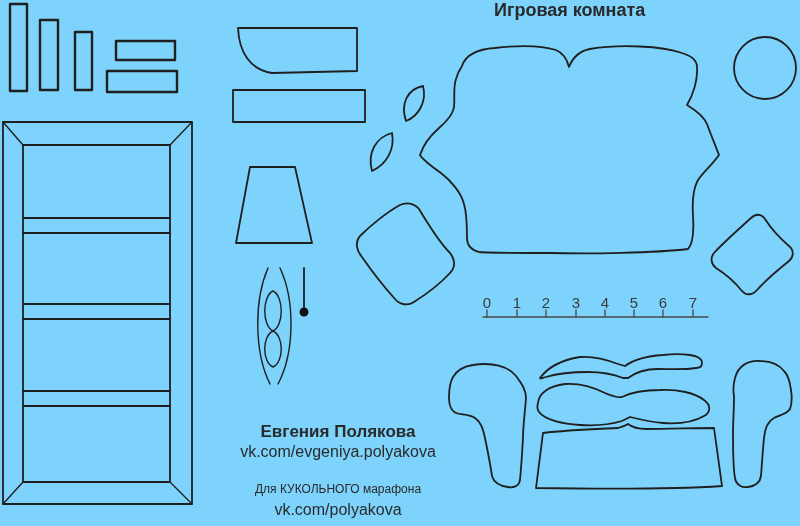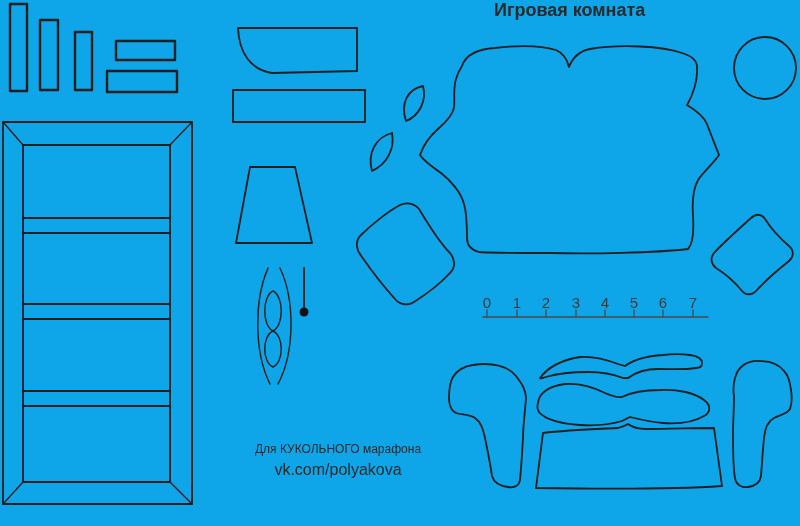--- a/index.html
+++ b/index.html
@@ -1,16 +1,16 @@
 <!DOCTYPE html>
 <html><head>
 <meta charset="utf-8">
 <style>
   html,body{margin:0;padding:0;background:#fff;}
-  #page{position:relative;width:800px;height:526px;background:#0ea5e9;overflow:hidden;
+  #page{position:relative;width:800px;height:526px;background:#7dd3fc;overflow:hidden;
         font-family:"Liberation Sans", sans-serif;color:#222;}
   #pattern-svg{position:absolute;left:0;top:0;width:800px;height:526px;}
   #pattern-svg path, #pattern-svg rect, #pattern-svg line, #pattern-svg circle{
     fill:none;stroke:#1f1f1f;stroke-width:1.8;stroke-linejoin:round;stroke-linecap:round;}
   #pattern-svg .thick{stroke-width:2.4;}
   #pattern-svg .thin{stroke-width:1.4;}
   #pattern-svg .ruler-line{stroke:#4a4a4a;stroke-width:1.3;}
   #pattern-svg .filled{fill:#111;stroke:none;}
   .txt{position:absolute;white-space:nowrap;}
   .title{left:494px;top:0px;font-size:18px;font-weight:bold;color:#2a2a2a;}
@@ -135,18 +135,20 @@
   <span class="ruler-num" style="left:477px">0</span>
   <span class="ruler-num" style="left:507px">1</span>
   <span class="ruler-num" style="left:536px">2</span>
   <span class="ruler-num" style="left:566px">3</span>
   <span class="ruler-num" style="left:595px">4</span>
   <span class="ruler-num" style="left:624px">5</span>
   <span class="ruler-num" style="left:653px">6</span>
   <span class="ruler-num" style="left:683px">7</span>
 
   <div class="txt credits">
+    <div class="name">Евгения Полякова</div>
+    <div class="link">vk.com/evgeniya.polyakova</div>
     <div class="gap"></div>
     <div class="marathon">Для КУКОЛЬНОГО марафона</div>
     <div class="link">vk.com/polyakova</div>
   </div>
 
 </div>
 
 </body></html>

